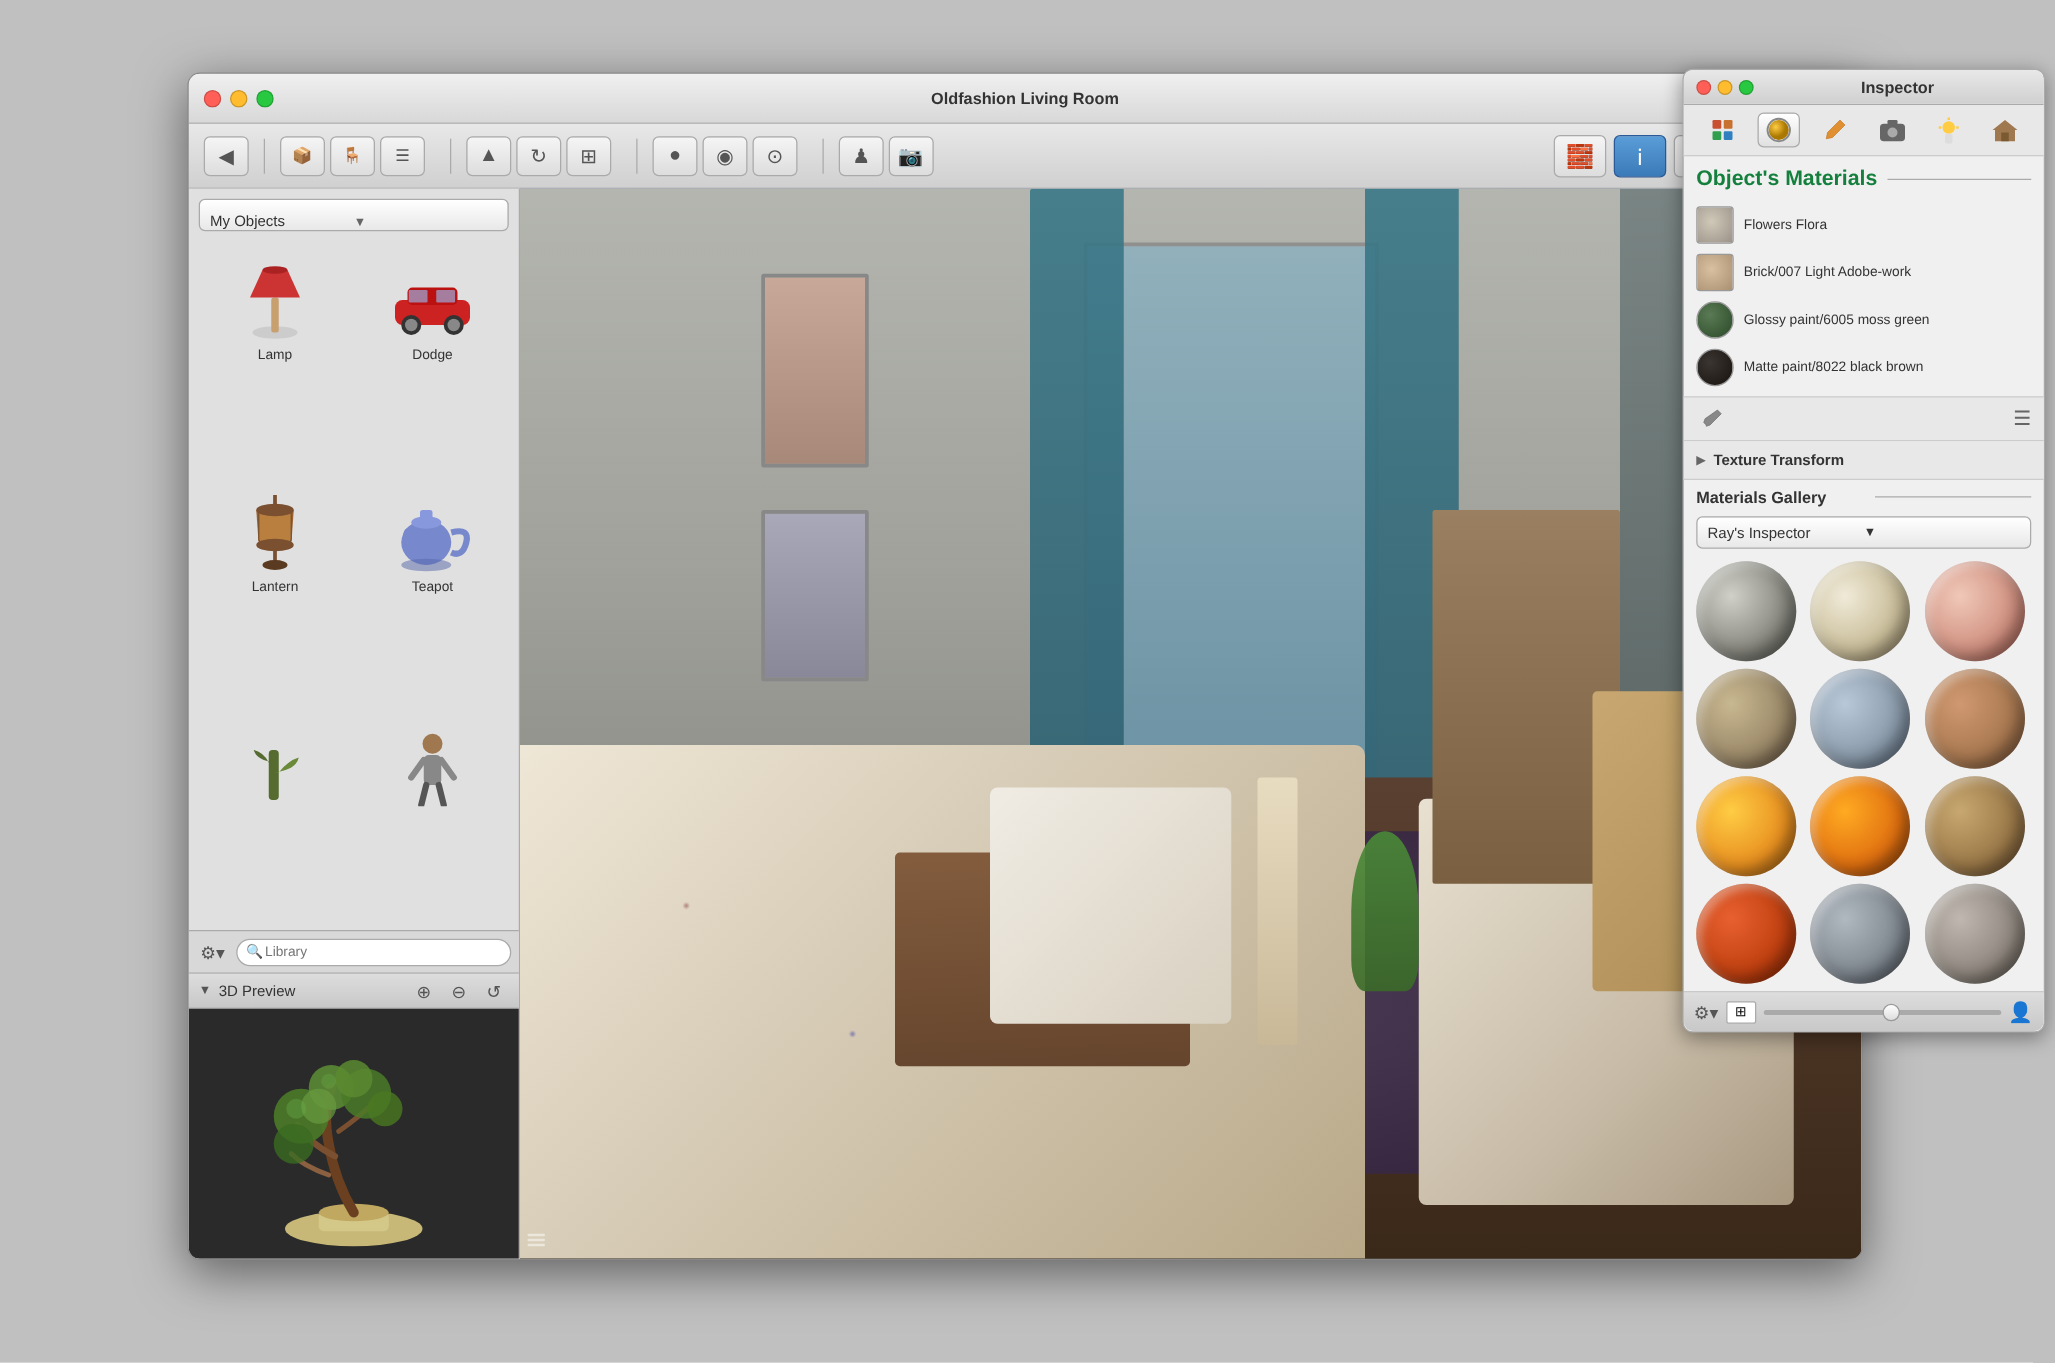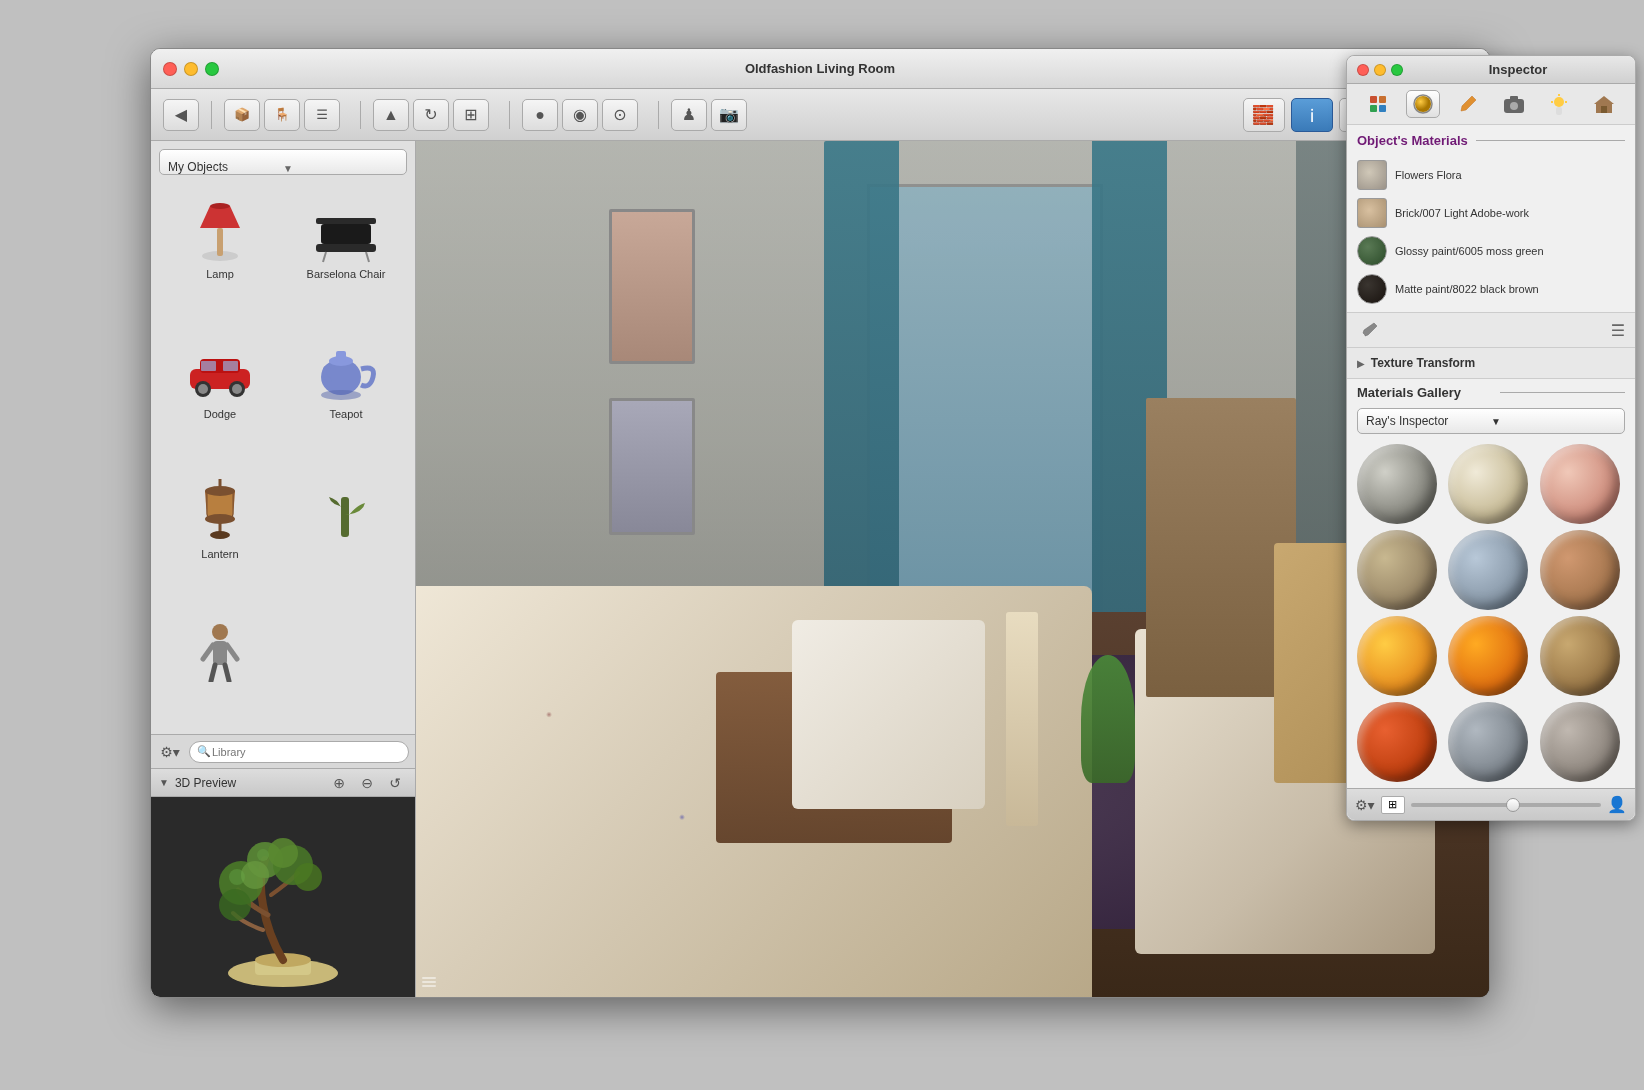--- a/index.html
+++ b/index.html
@@ -13,21 +13,21 @@
     }
 
     
     .main-window {
       width: 1340px;
       height: 950px;
       background: #ececec;
       border-radius: 10px;
       box-shadow: 0 10px 40px rgba(0,0,0,0.5);
       position: absolute;
-      top: 48px;
+      top: 58px;
       left: 150px;
       overflow: hidden;
       border: 1px solid #888;
     }
 
     
     .title-bar {
       height: 40px;
       background: linear-gradient(to bottom, #f0f0f0, #d8d8d8);
       display: flex;
@@ -553,23 +553,23 @@
     .sphere-gray-brown {
       background: radial-gradient(circle at 35% 35%, #c0b8b0, #908880 60%, #504840);
     }
 
     .inspector-section-header {
       padding: 8px 10px 4px;
       display: flex;
       align-items: center;
     }
     .inspector-section-title {
-      font-size: 13px;
+      font-size: 17px;
       font-weight: 700;
-      color: #701a75;
+      color: #15803d;
     }
     .inspector-section-line {
       flex: 1;
       height: 1px;
       background: #aaa;
       margin-left: 8px;
     }
   </style>
 </head>
 <body>
@@ -635,76 +635,64 @@
             <svg width="70" height="65" viewBox="0 0 70 65">
               <ellipse cx="35" cy="58" rx="18" ry="5" fill="#ccc"></ellipse>
               <rect x="32" y="30" width="6" height="28" fill="#c8a070" rx="2"></rect>
               <polygon points="15,30 55,30 45,8 25,8" fill="#cc3333"></polygon>
               <ellipse cx="35" cy="8" rx="10" ry="3" fill="#aa2222"></ellipse>
             </svg>
           </div>
           <span class="object-label">Lamp</span>
         </div>
 
-        <div class="object-item">
-          <div class="object-icon">
-            <svg width="70" height="65" viewBox="0 0 70 65">
-              <rect x="5" y="20" width="60" height="6" rx="2" fill="#2a2a2a"></rect>
-              <rect x="10" y="26" width="50" height="20" rx="3" fill="#1a1a1a"></rect>
-              <rect x="5" y="46" width="60" height="8" rx="3" fill="#2a2a2a"></rect>
-              <line x1="15" y1="54" x2="12" y2="64" stroke="#888" stroke-width="2"></line>
-              <line x1="55" y1="54" x2="58" y2="64" stroke="#888" stroke-width="2"></line>
-            </svg>
-          </div>
-          <span class="object-label">Barselona Chair</span>
-        </div>
 
         <div class="object-item">
           <div class="object-icon">
             <svg width="70" height="65" viewBox="0 0 70 65">
               <rect x="5" y="32" width="60" height="20" rx="6" fill="#cc2222"></rect>
               <rect x="15" y="22" width="40" height="14" rx="4" fill="#bb1111"></rect>
               <circle cx="18" cy="52" r="8" fill="#333"></circle>
               <circle cx="18" cy="52" r="5" fill="#888"></circle>
               <circle cx="52" cy="52" r="8" fill="#333"></circle>
               <circle cx="52" cy="52" r="5" fill="#888"></circle>
               <rect x="16" y="24" width="15" height="10" rx="1" fill="rgba(150,200,255,0.6)"></rect>
               <rect x="38" y="24" width="15" height="10" rx="1" fill="rgba(150,200,255,0.6)"></rect>
             </svg>
           </div>
           <span class="object-label">Dodge</span>
         </div>
 
         <div class="object-item">
           <div class="object-icon">
             <svg width="70" height="65" viewBox="0 0 70 65">
-              <ellipse cx="30" cy="40" rx="20" ry="18" fill="#7888cc"></ellipse>
-              <path d="M 50 32 Q 65 28 62 40 Q 59 52 50 48" fill="none" stroke="#7888cc" stroke-width="5"></path>
-              <path d="M 20 30 Q 12 28 14 38 Q 16 44 20 42" fill="none" stroke="#7888cc" stroke-width="4"></path>
-              <ellipse cx="30" cy="24" rx="12" ry="5" fill="#8898dd"></ellipse>
-              <rect x="25" y="14" width="10" height="11" rx="2" fill="#8898dd"></rect>
-              <ellipse cx="30" cy="58" rx="20" ry="5" fill="#5566aa" opacity="0.5"></ellipse>
-            </svg>
-          </div>
-          <span class="object-label">Teapot</span>
-        </div>
-
-        <div class="object-item">
-          <div class="object-icon">
-            <svg width="70" height="65" viewBox="0 0 70 65">
               <line x1="35" y1="2" x2="35" y2="12" stroke="#7a5030" stroke-width="3"></line>
               <path d="M 20 14 Q 35 8 50 14 L 48 42 Q 35 48 22 42 Z" fill="#9a6030"></path>
               <rect x="22" y="14" width="26" height="26" rx="3" fill="rgba(255,200,100,0.3)" stroke="#7a5030" stroke-width="1"></rect>
               <ellipse cx="35" cy="14" rx="15" ry="5" fill="#7a5030"></ellipse>
               <ellipse cx="35" cy="42" rx="15" ry="5" fill="#7a5030"></ellipse>
               <line x1="35" y1="42" x2="35" y2="58" stroke="#7a5030" stroke-width="3"></line>
               <ellipse cx="35" cy="58" rx="10" ry="4" fill="#5a3a20"></ellipse>
             </svg>
           </div>
           <span class="object-label">Lantern</span>
+        </div>
+
+        <div class="object-item">
+          <div class="object-icon">
+            <svg width="70" height="65" viewBox="0 0 70 65">
+              <ellipse cx="30" cy="40" rx="20" ry="18" fill="#7888cc"></ellipse>
+              <path d="M 50 32 Q 65 28 62 40 Q 59 52 50 48" fill="none" stroke="#7888cc" stroke-width="5"></path>
+              <path d="M 20 30 Q 12 28 14 38 Q 16 44 20 42" fill="none" stroke="#7888cc" stroke-width="4"></path>
+              <ellipse cx="30" cy="24" rx="12" ry="5" fill="#8898dd"></ellipse>
+              <rect x="25" y="14" width="10" height="11" rx="2" fill="#8898dd"></rect>
+              <ellipse cx="30" cy="58" rx="20" ry="5" fill="#5566aa" opacity="0.5"></ellipse>
+            </svg>
+          </div>
+          <span class="object-label">Teapot</span>
         </div>
 
 
         <div class="object-item">
           <div class="object-icon">
             <svg width="70" height="65" viewBox="0 0 70 65">
               <rect x="30" y="20" width="8" height="40" rx="3" fill="#556b2f"></rect>
               <path d="M 34 30 Q 20 28 18 20 Q 26 22 30 30" fill="#556b2f"></path>
               <path d="M 34 38 Q 52 36 54 26 Q 46 28 38 38" fill="#6a8a3a"></path>
             </svg>

